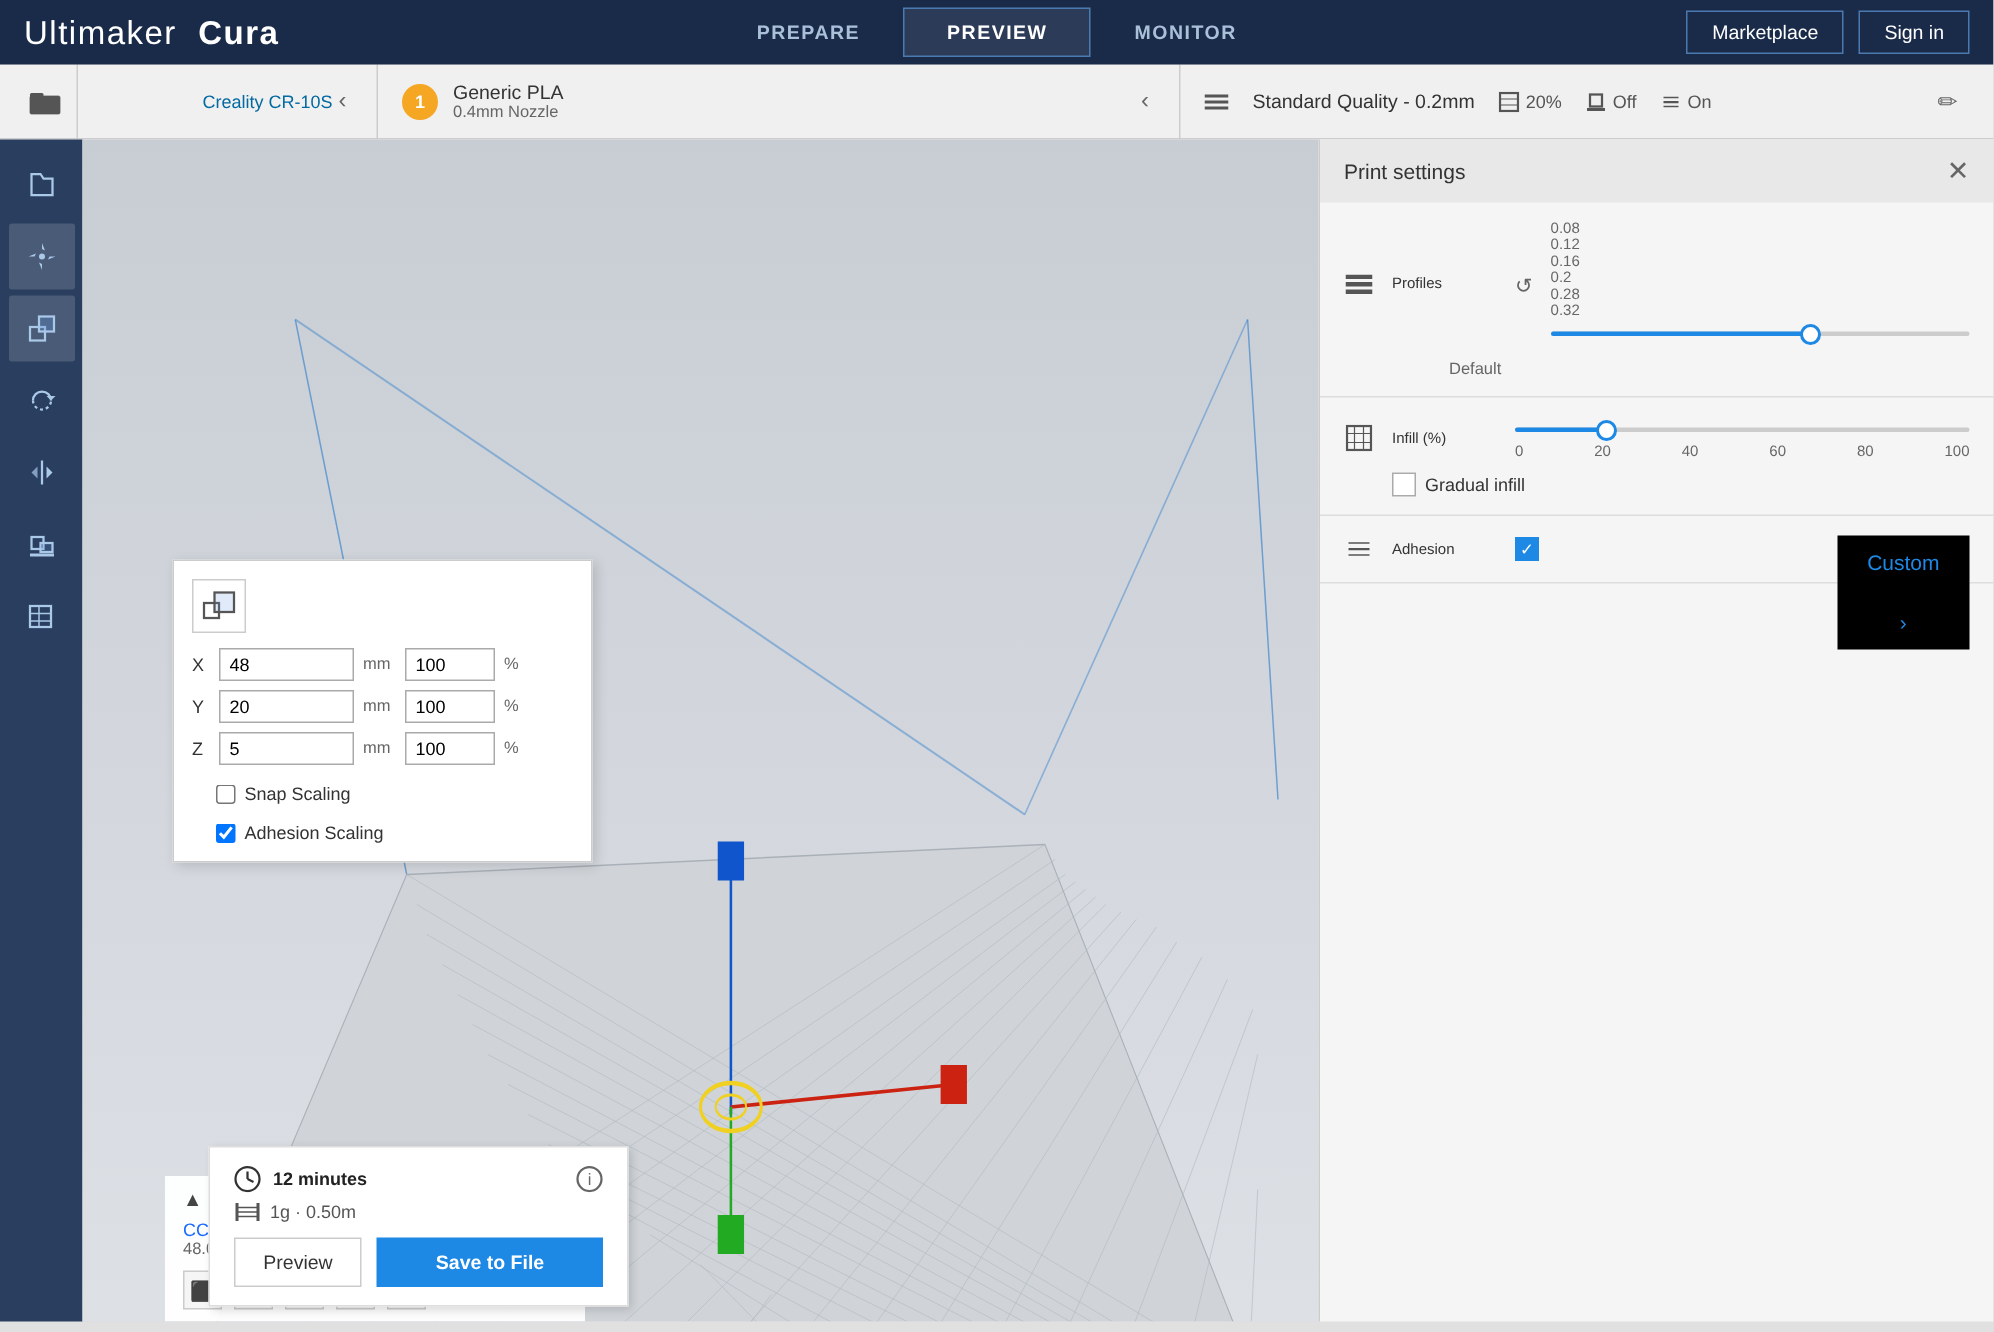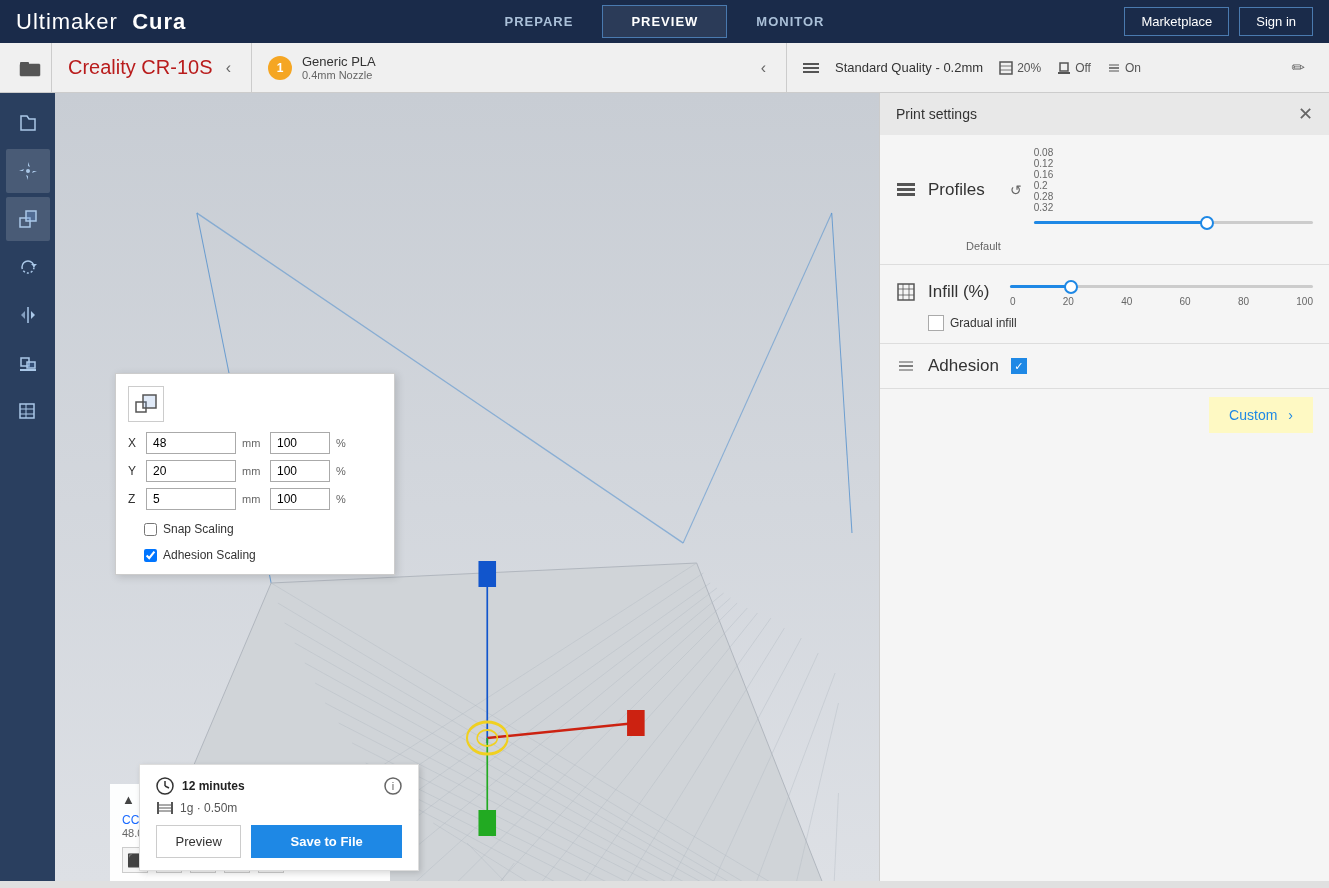--- a/index.html
+++ b/index.html
@@ -86,23 +86,24 @@
     }
     .printer-section {
       display: flex;
       align-items: center;
       padding: 0 16px;
       height: 50px;
       border-right: 1px solid #ccc;
       min-width: 200px;
     }
     .printer-name {
-      font-size: 20px;
-      color: #b91c1c;
+      font-size: 12px;
+      color: #0369a1;
       flex: 1;
+      text-align: right;
     }
     .chevron-btn {
       color: #666;
       cursor: pointer;
       font-size: 16px;
       padding: 0 4px;
     }
     .material-section {
       display: flex;
       align-items: center;
@@ -336,21 +337,21 @@
       padding: 12px 16px;
       border-bottom: 1px solid #ddd;
     }
     .ps-row {
       display: flex;
       align-items: center;
       gap: 12px;
       margin-bottom: 8px;
     }
     .ps-label {
-      font-size: 17px;
+      font-size: 10px;
       color: #333;
       min-width: 70px;
     }
     .ps-icon {
       width: 20px;
       height: 20px;
       display: flex;
       align-items: center;
       justify-content: center;
       color: #555;
@@ -441,29 +442,30 @@
       border-color: #1e88e5;
       color: white;
       font-size: 11px;
     }
 
     
     .custom-btn {
       position: absolute;
       bottom: 16px;
       right: 16px;
-      background: #fef9c3;
+      background: #000000;
       border: none;
       padding: 10px 20px;
       font-size: 14px;
       color: #1e88e5;
       cursor: pointer;
       display: flex;
       align-items: center;
-      gap: 11px;
+      gap: 24px;
+      flex-direction: column;
     }
 
     
     .time-panel {
       position: absolute;
       bottom: 10px;
       right: 460px;
       background: white;
       border: 1px solid #ddd;
       box-shadow: 2px 2px 6px rgba(0,0,0,0.15);

